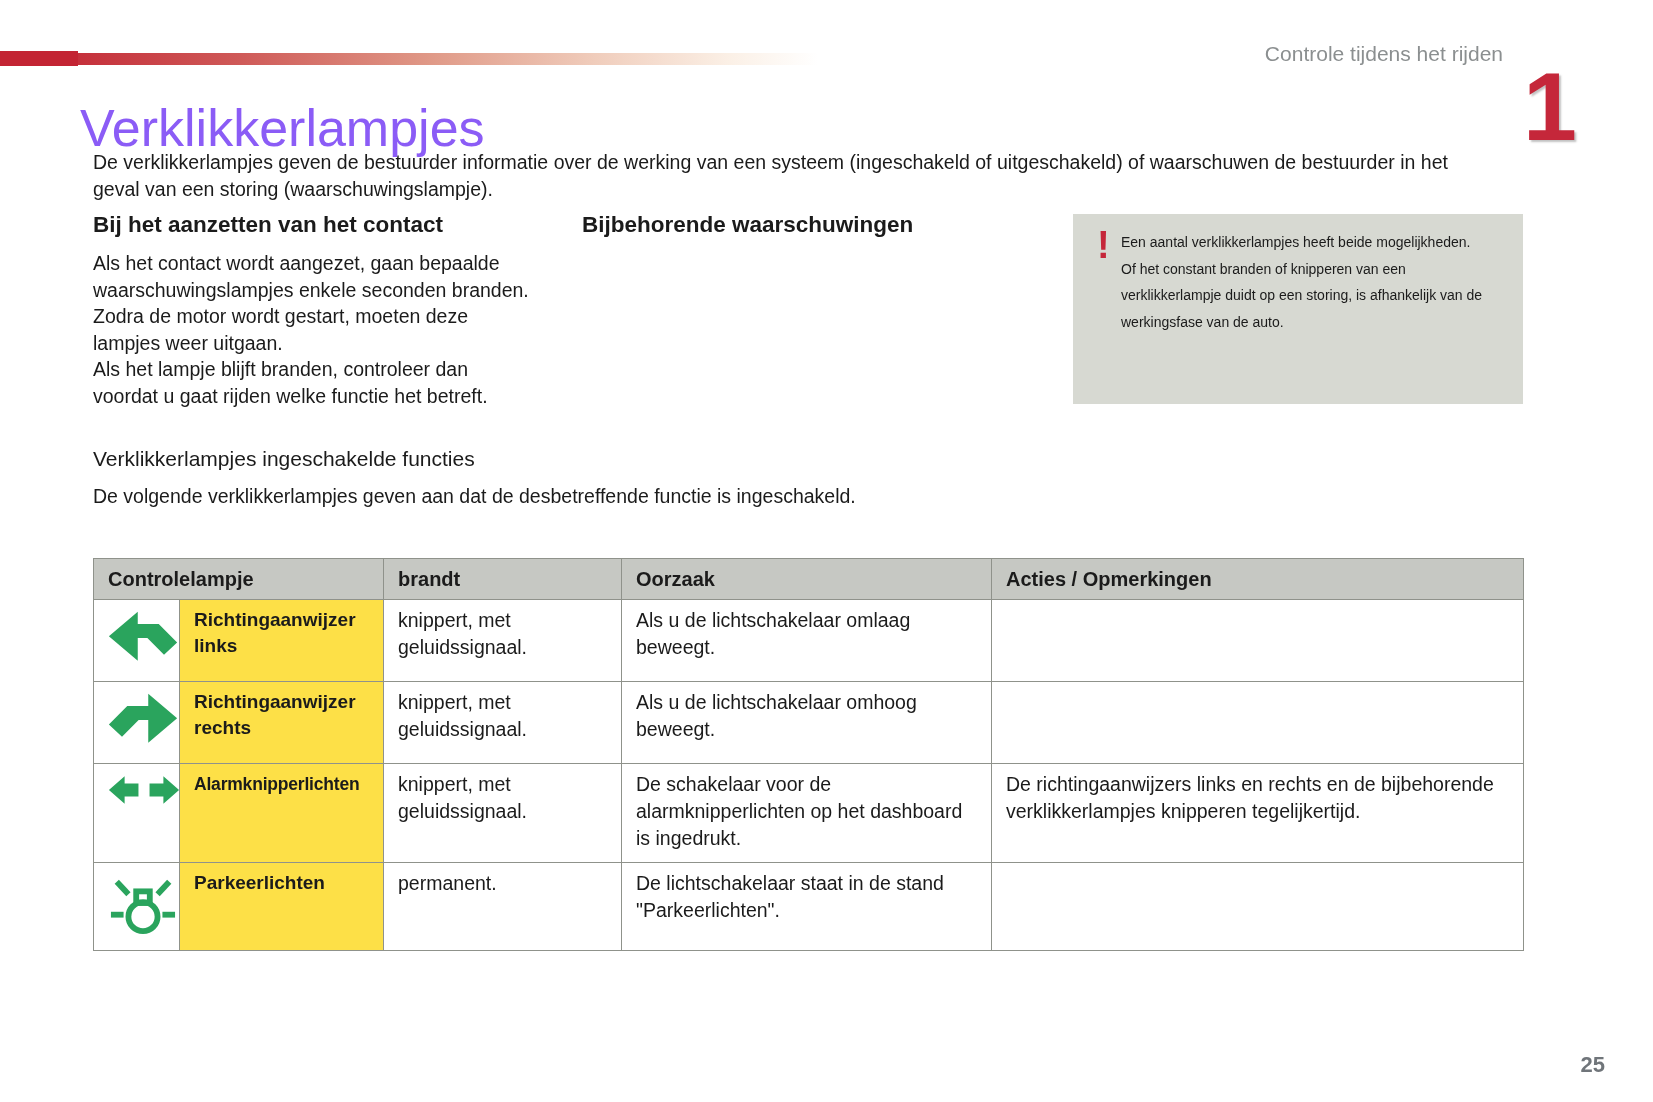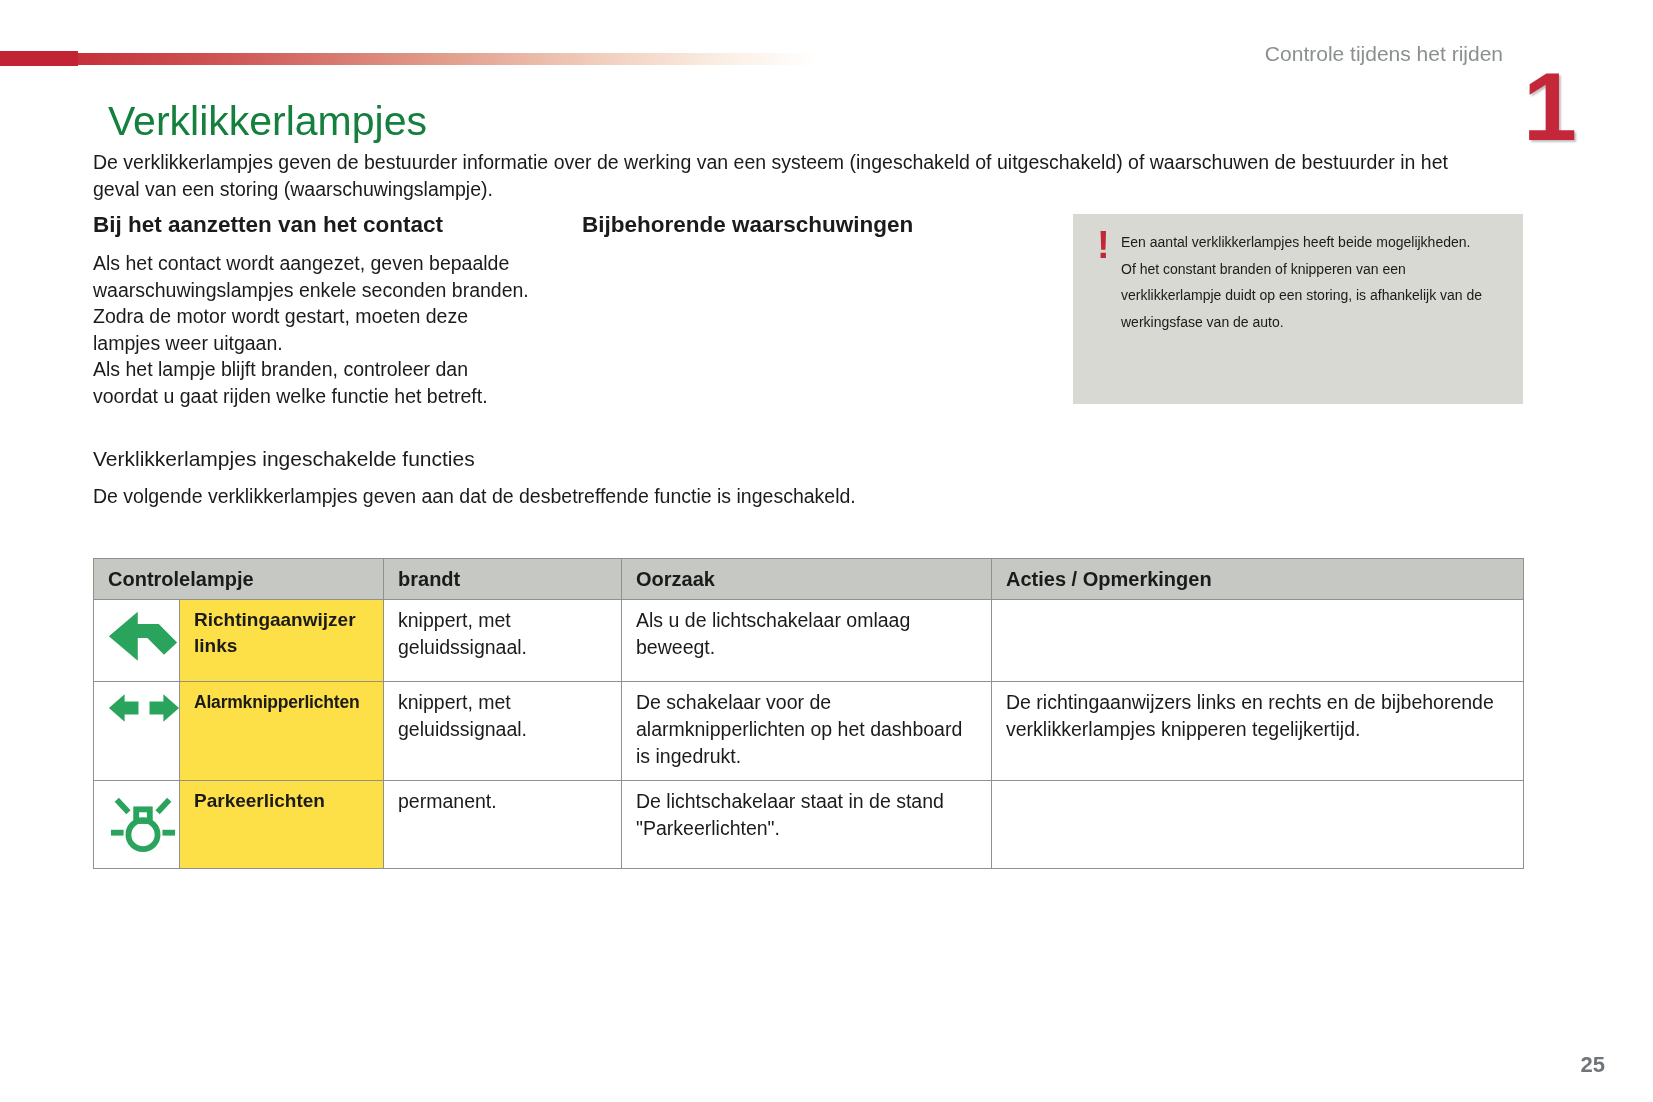--- a/index.html
+++ b/index.html
@@ -23,22 +23,22 @@
   .header-right{
     position:absolute;top:42px;right:150px;
     font-size:21px;color:#8b8f90;
   }
   .chapter-num{
     position:absolute;top:58px;right:76px;
     font-size:97px;font-weight:bold;line-height:1;color:#c5273a;
     text-shadow:2px 2px 2px rgba(120,120,120,.45);
   }
   .page-title{
-    position:absolute;left:108px;top:98px;
-    font-size:41px;color:#15803d;letter-spacing:0;
+    position:absolute;left:80px;top:98px;
+    font-size:52px;color:#8b5cf6;letter-spacing:0;
   }
   .intro{
     position:absolute;left:93px;top:149px;width:1360px;
     font-size:19.5px;line-height:26.5px;
   }
   .colhead{
     position:absolute;font-size:22.5px;font-weight:bold;
   }
   .colhead.c1{left:93px;top:212px;}
   .colhead.c2{left:582px;top:212px;}
@@ -110,21 +110,21 @@
 
   <div class="header-right">Controle tijdens het rijden</div>
   <div class="chapter-num">1</div>
 
   <h1 class="page-title" style="margin:0;font-weight:normal;">Verklikkerlampjes</h1>
 
   <div class="intro">De verklikkerlampjes geven de bestuurder informatie over de werking van een systeem (ingeschakeld of uitgeschakeld) of waarschuwen de bestuurder in het geval van een storing (waarschuwingslampje).</div>
 
   <div class="colhead c1">Bij het aanzetten van het contact</div>
   <div class="coltext c1">
-    <p>Als het contact wordt aangezet, geven bepaalde waarschuwingslampjes enkele seconden branden.</p>
+    <p>Als het contact wordt aangezet, gaan bepaalde waarschuwingslampjes enkele seconden branden.</p>
     <p>Zodra de motor wordt gestart, moeten deze lampjes weer uitgaan.</p>
     <p>Als het lampje blijft branden, controleer dan voordat u gaat rijden welke functie het betreft.</p>
   </div>
 
   <div class="colhead c2">Bijbehorende waarschuwingen</div>
 
   <div class="note-box">
     <span class="bang">!</span>
     <div class="note-text">Een aantal verklikkerlampjes heeft beide mogelijkheden. Of het constant branden of knipperen van een verklikkerlampje duidt op een storing, is afhankelijk van de werkingsfase van de auto.</div>
   </div>
@@ -153,20 +153,31 @@
         <td class="icon-cell">
           <svg class="icon-svg" width="70" height="62" viewBox="0 0 80 64">
             <polygon points="1,30 34,2 34,16 58,16 79,37 64,51 45,32 34,32 34,58" fill="#2aa45d"></polygon>
           </svg>
         </td>
         <td class="label-cell">Richtingaanwijzer links</td>
         <td class="body-cell">knippert, met geluidssignaal.</td>
         <td class="body-cell">Als u de lichtschakelaar omlaag beweegt.</td>
         <td class="body-cell"></td>
       </tr>
+      <tr class="r2">
+        <td class="icon-cell">
+          <svg class="icon-svg" width="70" height="62" viewBox="0 0 80 64">
+            <polygon points="79,30 46,2 46,16 22,16 1,37 16,51 35,32 46,32 46,58" fill="#2aa45d"></polygon>
+          </svg>
+        </td>
+        <td class="label-cell">Richtingaanwijzer rechts</td>
+        <td class="body-cell">knippert, met geluidssignaal.</td>
+        <td class="body-cell">Als u de lichtschakelaar omhoog beweegt.</td>
+        <td class="body-cell"></td>
+      </tr>
       <tr class="r3">
         <td class="icon-cell">
           <svg class="icon-svg" width="72" height="38" viewBox="0 0 78 38">
             <polygon points="1,19 18,4 18,12 33,12 33,26 18,26 18,34" fill="#2aa45d"></polygon>
             <polygon points="77,19 60,4 60,12 45,12 45,26 60,26 60,34" fill="#2aa45d"></polygon>
           </svg>
         </td>
         <td class="label-cell tight">Alarmknipperlichten</td>
         <td class="body-cell">knippert, met geluidssignaal.</td>
         <td class="body-cell">De schakelaar voor de alarmknipperlichten op het dashboard is ingedrukt.</td>

